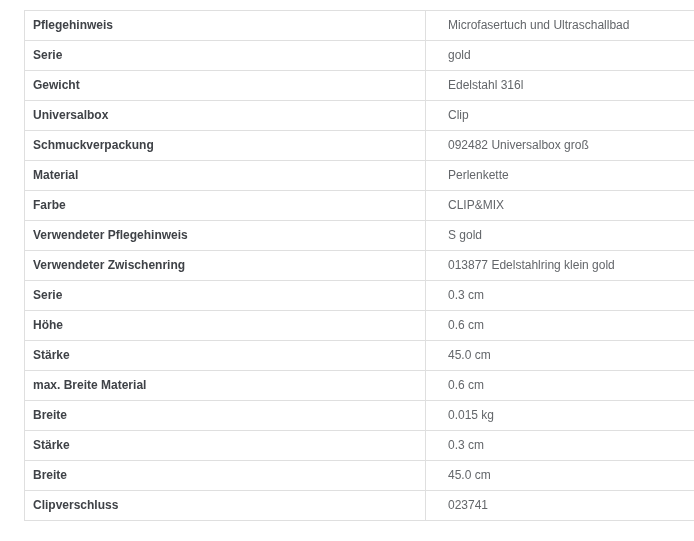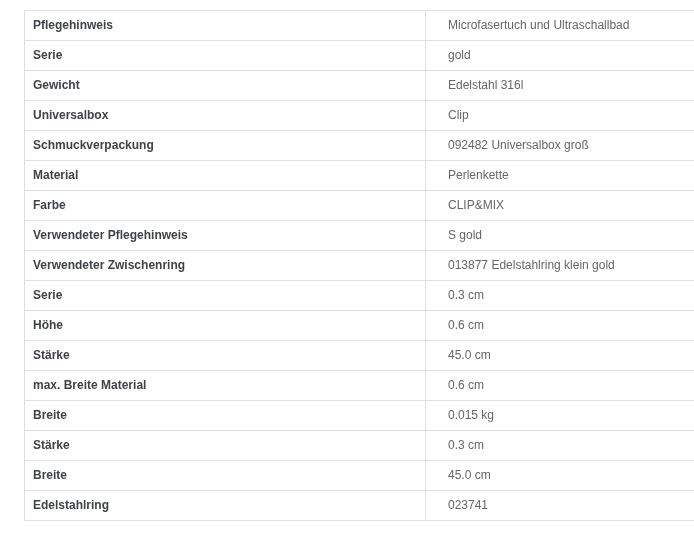--- a/index.html
+++ b/index.html
@@ -114,18 +114,18 @@
         </tr>
         <tr>
           <td class="label-cell">Stärke</td>
           <td class="value-cell">0.3 cm</td>
         </tr>
         <tr>
           <td class="label-cell">Breite</td>
           <td class="value-cell">45.0 cm</td>
         </tr>
         <tr>
-          <td class="label-cell">Edelstahlring</td>
+          <td class="label-cell">Clipverschluss</td>
           <td class="value-cell">023741</td>
         </tr>
       </tbody>
   </table>
 </div>
 
 </body></html>

